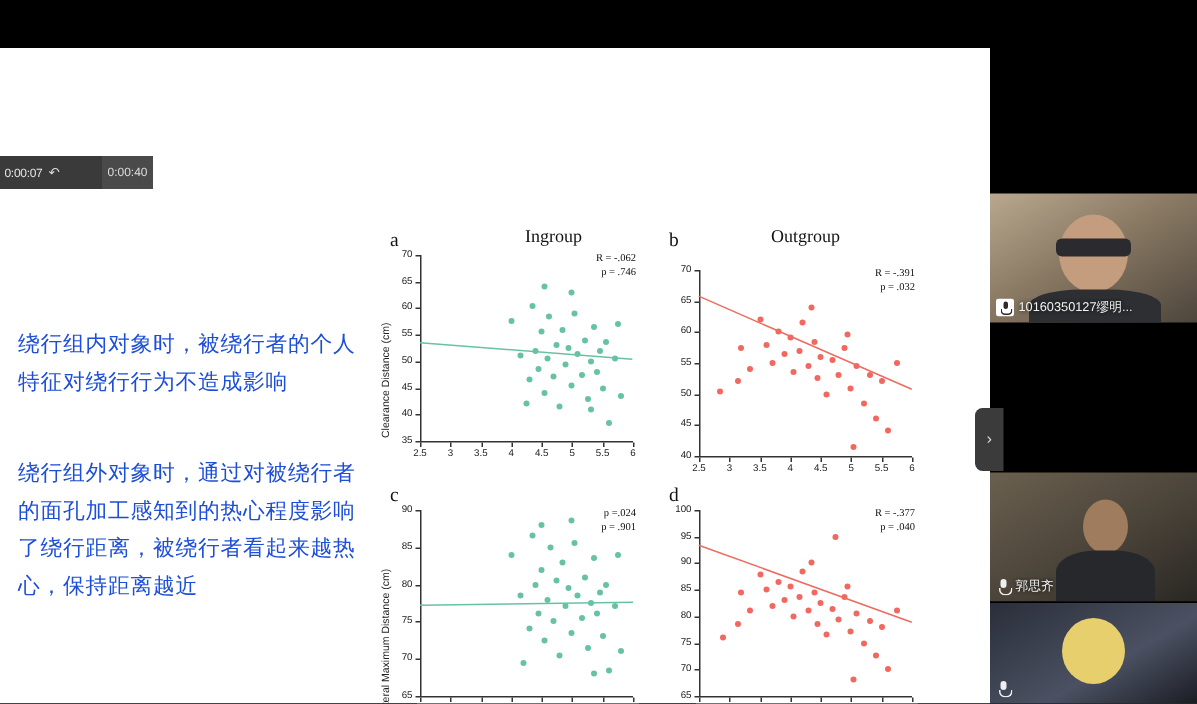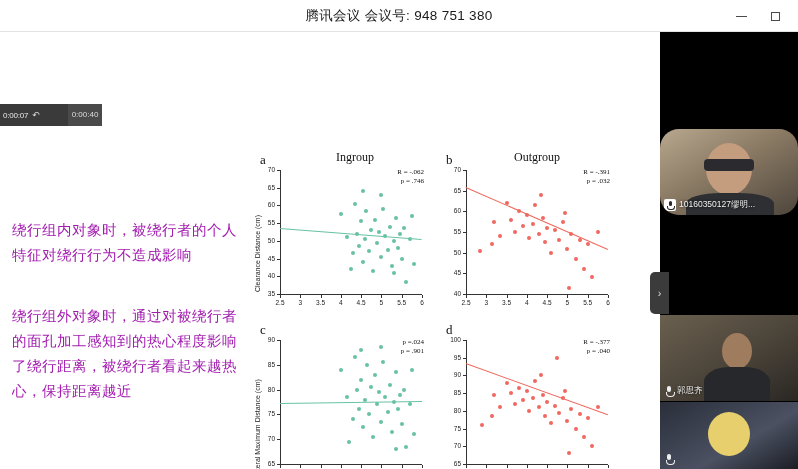--- a/index.html
+++ b/index.html
@@ -91,21 +91,21 @@
     font-size: 27px; font-weight: bold;
     color: #111; letter-spacing: 2px;
     font-family: "DejaVu Sans", sans-serif;
   }
   .slide-para {
     position: absolute;
     left: 12px;
     width: 230px;
     font-size: 14.5px;
     line-height: 25px;
-    color: #a21caf;
+    color: #1d4ed8;
     letter-spacing: 0.5px;
     font-family: Liberation Sans, sans-serif;
   }
   .para1 { top: 186px; }
   .para2 { top: 272px; }
 
   
   .figure {
     position: absolute; left: 246px; top: 112px;
     width: 400px; height: 348px;
@@ -244,35 +244,30 @@
   }
   .body-shape {
     position: absolute; border-radius: 40% 40% 0 0;
   }
 </style>
 </head>
 <body>
 
 <div id="app">
 
-  <div class="titlebar">
-    <div class="title-text">腾讯会议  会议号:  948 751 380</div>
-    <div class="win-btn win-min"><span class="minus-glyph"></span></div>
-    <div class="win-btn win-max"><span class="square-glyph"></span></div>
-  </div>
 
   <div class="stage">
     <div class="slide">
 
       <div class="slide-para para1">绕行组内对象时，被绕行者的个人特征对绕行行为不造成影响</div>
       <div class="slide-para para2">绕行组外对象时，通过对被绕行者的面孔加工感知到的热心程度影响了绕行距离，被绕行者看起来越热心，保持距离越近</div>
 
       <div class="figure">
 
-        <div class="panel-head" style="left:90px; top:6px;">Ingroup</div>
+        <div class="panel-head" style="left:104px; top:6px;">Ingroup</div>
         <div class="panel-head" style="left:268px; top:6px;">Outgroup</div>
         <div class="panel-letter" style="left:14px; top:8px;">a</div>
         <div class="panel-letter" style="left:200px; top:8px;">b</div>
         <div class="panel-letter" style="left:14px; top:178px;">c</div>
         <div class="panel-letter" style="left:200px; top:178px;">d</div>
 
         <div class="chart" id="chart-a" style="left:32px; top:22px; width:148px; height:142px;">
           <div class="ylabel" style="left:-24px; top:126px;">Clearance Distance (cm)</div>
           <div class="stat" style="right:2px; top:2px;">R = -.062</div>
           <div class="stat" style="right:2px; top:11px;">p = .746</div>
@@ -342,21 +337,21 @@
             <div class="dot dot-green" style="left: 125.771px; top: 113.6px; width: 4px; height: 4px;"></div>
             <div class="dot dot-green" style="left: 129.829px; top: 71.0857px; width: 4px; height: 4px;"></div>
             <div class="dot dot-green" style="left: 133.886px; top: 95.8857px; width: 4px; height: 4px;"></div>
             <div class="dot dot-green" style="left: 101.429px; top: 26.8px; width: 4px; height: 4px;"></div>
             <div class="dot dot-green" style="left: 83.1714px; top: 23.2571px; width: 4px; height: 4px;"></div>
             <div class="dot dot-green" style="left: 131.857px; top: 48.0571px; width: 4px; height: 4px;"></div>
             <div class="dot dot-green" style="left: 71px; top: 101.2px; width: 4px; height: 4px;"></div>
             <div class="dot dot-green" style="left: 113.6px; top: 104.743px; width: 4px; height: 4px;"></div>
           </div>
 
-        <div class="chart" id="chart-b" style="left:218px; top:22px; width:148px; height:142px;">
+        <div class="chart" id="chart-b" style="left:218px; top:32px; width:148px; height:142px;">
           <div class="stat" style="right:2px; top:2px;">R = -.391</div>
           <div class="stat" style="right:2px; top:11px;">p = .032</div>
         <div class="axis-line" style="left: 2px; top: 4px; width: 1px; height: 124px;"></div>
             <div class="axis-line" style="left: 2px; top: 128px; width: 142px; height: 1px;"></div>
             <div class="tick" style="left: -1px; top: 128px; width: 3px; height: 1px;"></div>
             <div class="ticklabel" style="left: -22px; top: 124px; width: 19px;">40</div>
             <div class="tick" style="left: -1px; top: 107.333px; width: 3px; height: 1px;"></div>
             <div class="ticklabel" style="left: -22px; top: 103.333px; width: 19px;">45</div>
             <div class="tick" style="left: -1px; top: 86.6667px; width: 3px; height: 1px;"></div>
             <div class="ticklabel" style="left: -22px; top: 82.6667px; width: 19px;">50</div>
@@ -558,21 +553,21 @@
 
     </div>
   </div>
 
   <div class="collapse-handle">›</div>
 
   <div class="rail">
 
     <div class="tile-sep" style="top:108px;"></div>
 
-    <div class="tile bg2" style="top:97px;border-radius:19px;">
+    <div class="tile bg2" style="top:97px;">
       <div class="head-shape" style="left:46px; top:14px; width:46px; height:52px; background:#c49d7f;"></div>
       <div class="head-shape" style="left:44px; top:30px; width:50px; height:12px; background:#2b2b2f; border-radius:4px;"></div>
       <div class="body-shape" style="left:26px; top:64px; width:88px; height:26px; background:#2d2f33;"></div>
       <div class="tile-name">
         <span class="mic"></span>
         <span>10160350127缪明...</span>
       </div>
     </div>
     <div class="tile-sep" style="top:195px;"></div>
 

